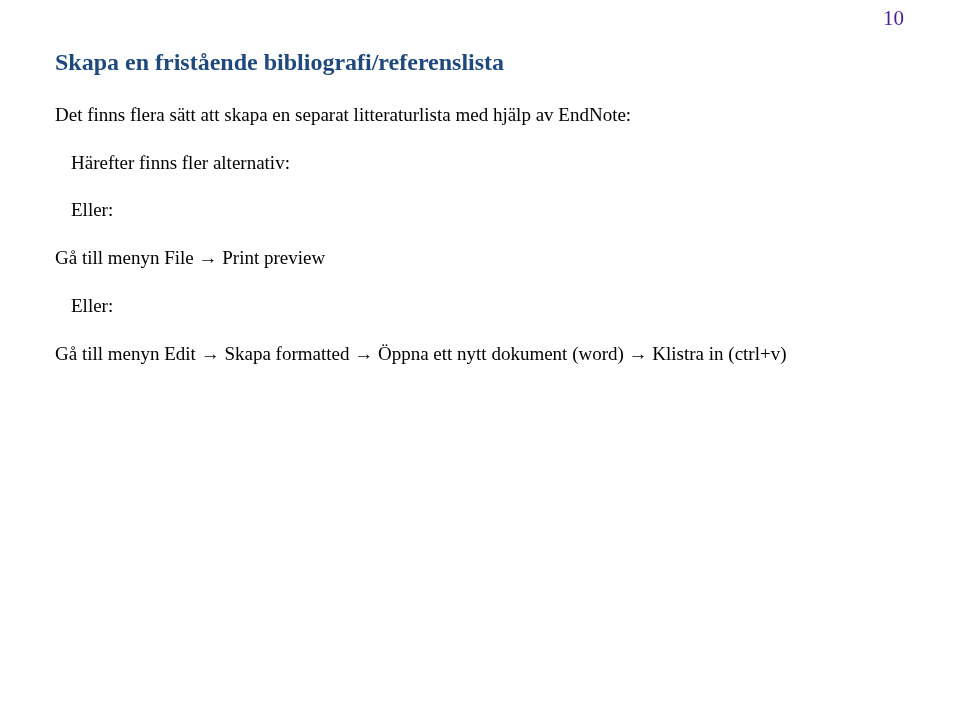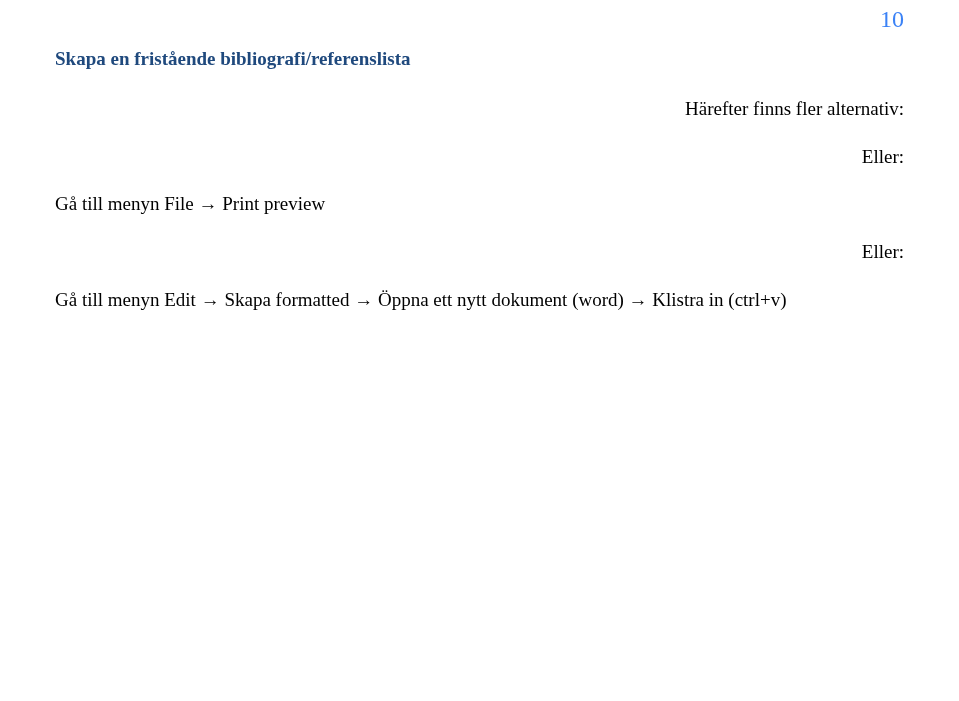--- a/index.html
+++ b/index.html
@@ -12,54 +12,54 @@
     overflow: hidden;
   }
   .page {
     padding: 10px 55px 0 55px;
     position: relative;
   }
   .page-number {
     position: absolute;
     top: 6px;
     right: 55px;
-    font-size: 24px;
-    color: #3b82f6;
+    font-size: 21px;
+    color: #4c1d95;
   }
   .heading {
     color: #1F497D;
-    font-size: 19px;
+    font-size: 24px;
     font-weight: bold;
     margin-top: 38px;
     margin-bottom: 26px;
     line-height: 1.2;
   }
   .para {
     color: #000;
     font-size: 19px;
     line-height: 1.25;
     margin-bottom: 24px;
   }
   .para.intro {
     margin-bottom: 24px;
   }
   .para.indent {
     margin-left: 16px;
     margin-bottom: 24px;
-    text-align: right;
   }
 </style>
 </head>
 <body>
 
 <div class="page">
   <div class="page-number">10</div>
 
   <div class="heading">Skapa en fristående bibliografi/referenslista</div>
 
+  <div class="para intro">Det finns flera sätt att skapa en separat litteraturlista med hjälp av EndNote:</div>
 
 
   <div class="para indent">Härefter finns fler alternativ:</div>
 
 
   <div class="para indent">Eller:</div>
 
   <div class="para">Gå till menyn File → Print preview</div>
 
   <div class="para indent">Eller:</div>

